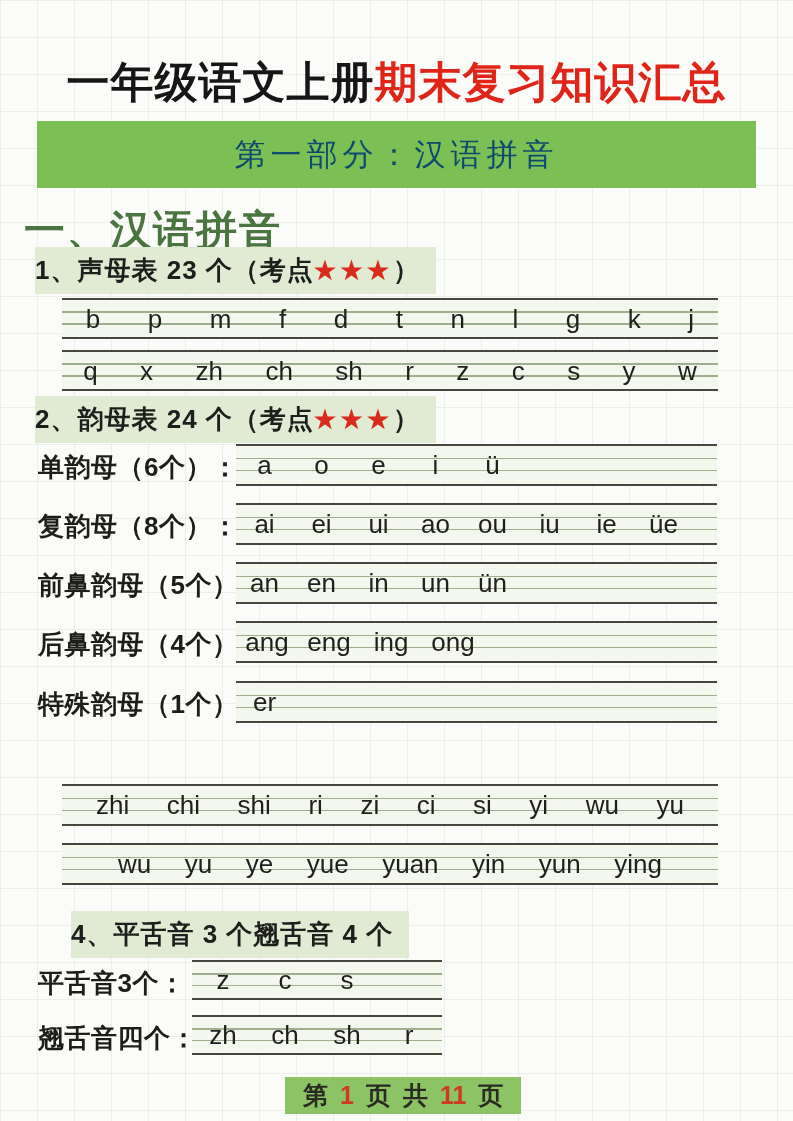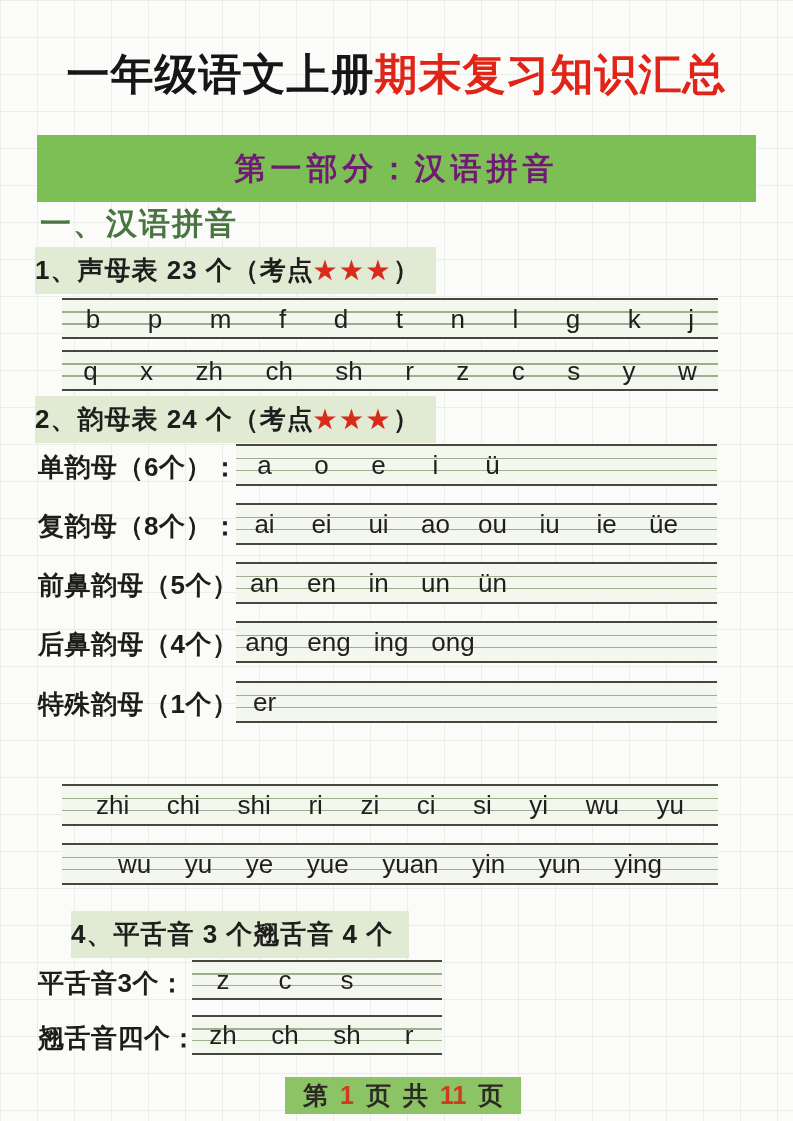--- a/index.html
+++ b/index.html
@@ -8,36 +8,36 @@
     background-color:#fbfbf9;
     background-image:
       linear-gradient(to right, rgba(198,205,193,0.28) 1px, transparent 1px),
       linear-gradient(to bottom, rgba(198,205,193,0.28) 1px, transparent 1px);
     background-size:37px 37px;
     font-family:"Liberation Sans", sans-serif;
     color:#1d1d1b;
   }
   
   .title{
-    position:absolute;top:46px;left:0;right:0;text-align:center;
+    position:absolute;top:54px;left:0;right:0;text-align:center;
     font-size:43px;font-weight:bold;letter-spacing:1px;white-space:nowrap;
     color:#161616;
   }
   .title .red{color:#e02418;}
   
   .banner{
     position:absolute;left:37px;right:37px;top:121px;height:67px;
-    background:#7cbf55;color:#701a75;
+    background:#7cbf55;color:#0c4a6e;
     display:flex;align-items:center;justify-content:center;
-    font-size:31px;font-weight:bold;letter-spacing:5px;margin-top:14px;
+    font-size:31px;font-weight:normal;letter-spacing:5px;
   }
   
   .sec-heading{
-    position:absolute;left:40px;top:203px;
-    font-size:31px;font-weight:bold;letter-spacing:2px;color:#4a7440;
+    position:absolute;left:24px;top:203px;
+    font-size:41px;font-weight:bold;letter-spacing:2px;color:#4a7440;
   }
   
   .hl{
     position:absolute;left:35px;background:#e1ead3;color:#1e1e1c;
     font-size:26px;font-weight:bold;letter-spacing:1px;
     padding:6px 16px 6px 0;white-space:nowrap;
   }
   .hl .stars{color:#d92b1c;letter-spacing:4px;font-size:25px;}
   .hl1{top:247px;} .hl2{top:396px;} .hl3{top:732px;} .hl4{top:911px;margin-left:36px;}
   

